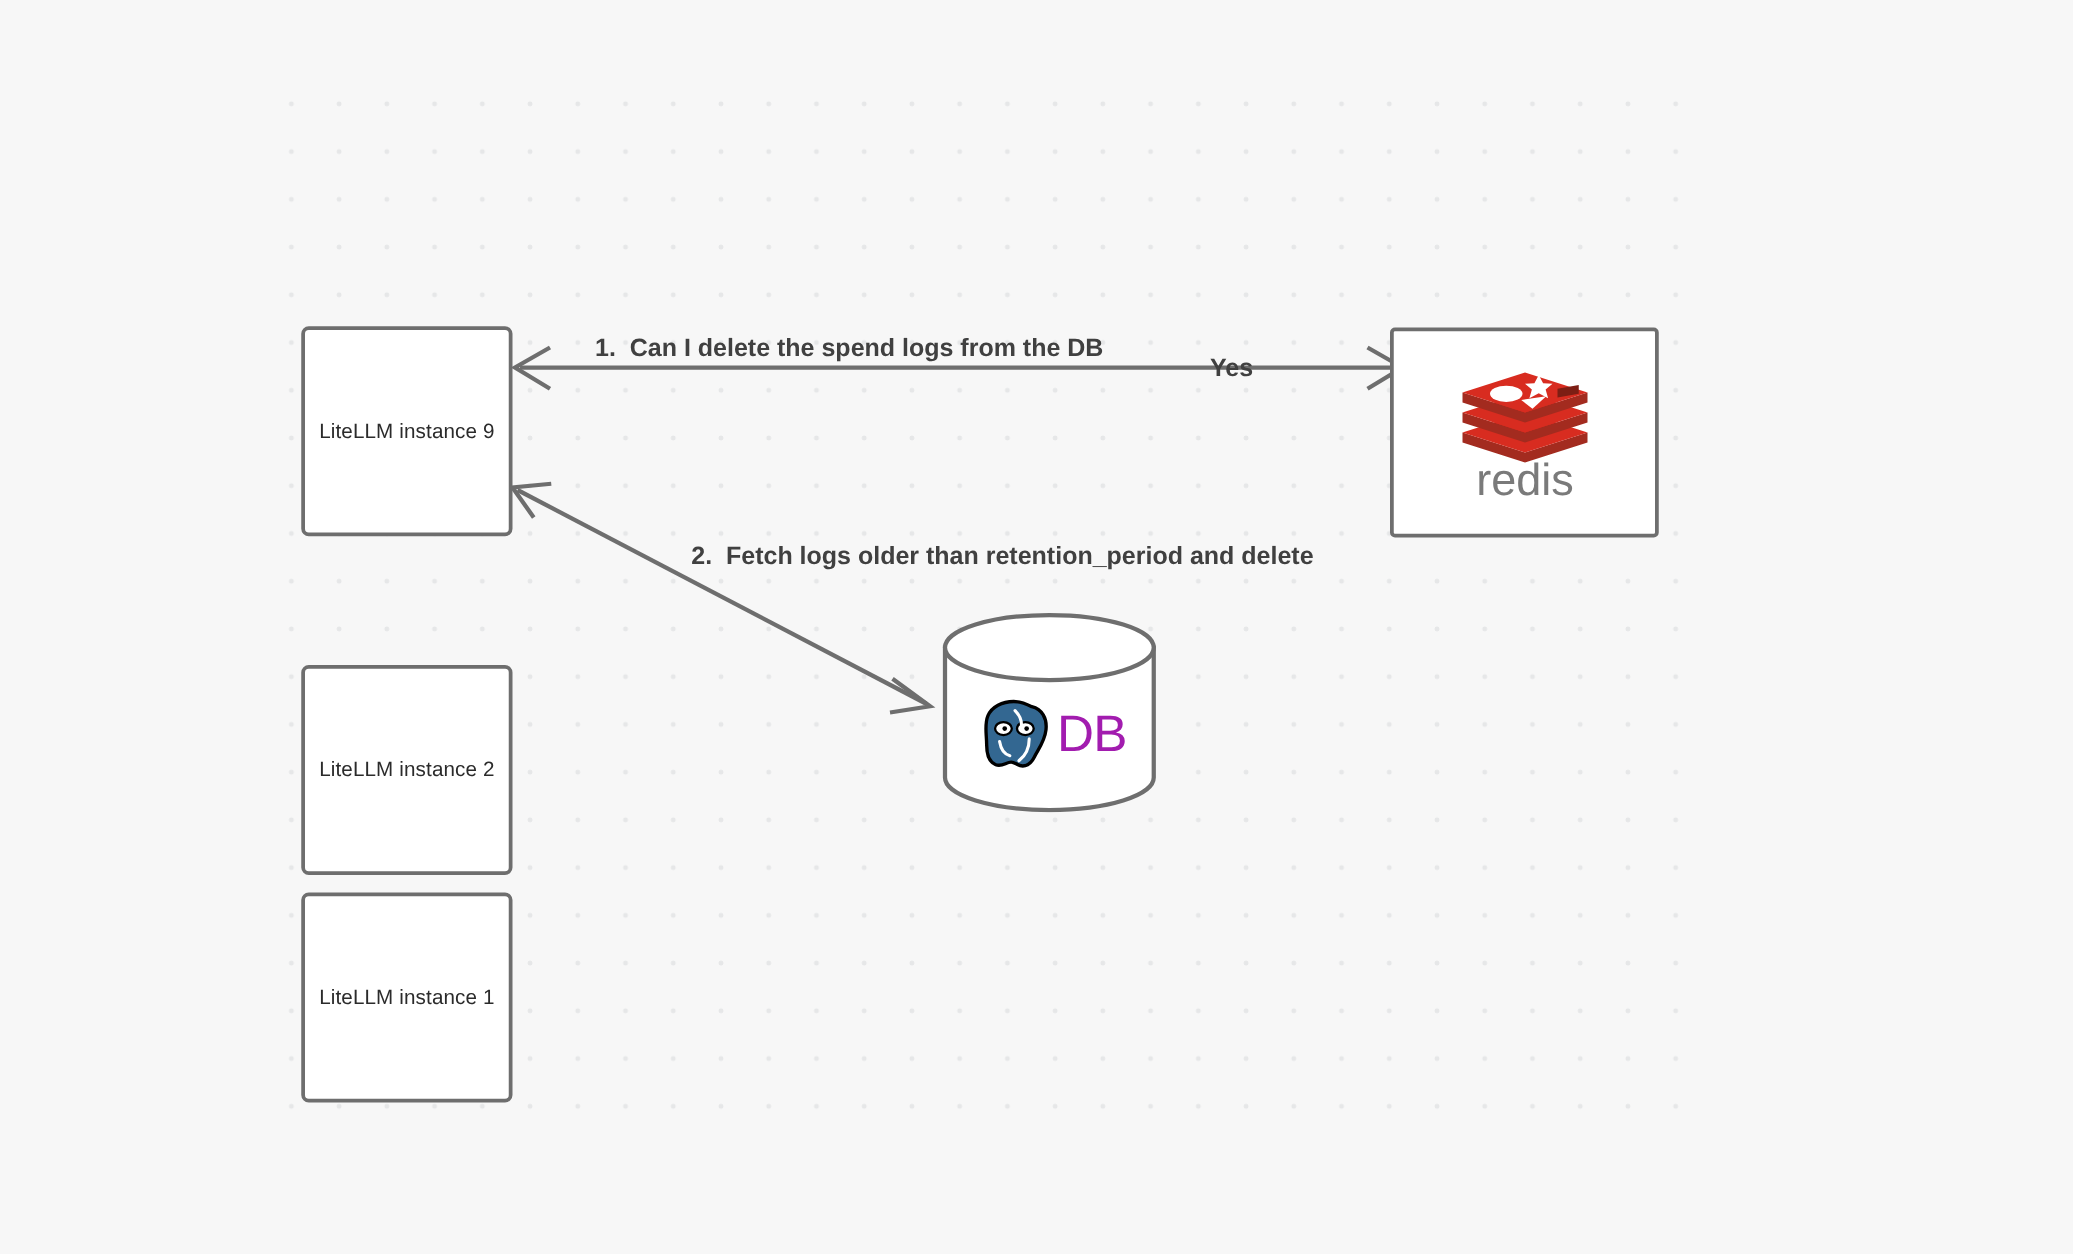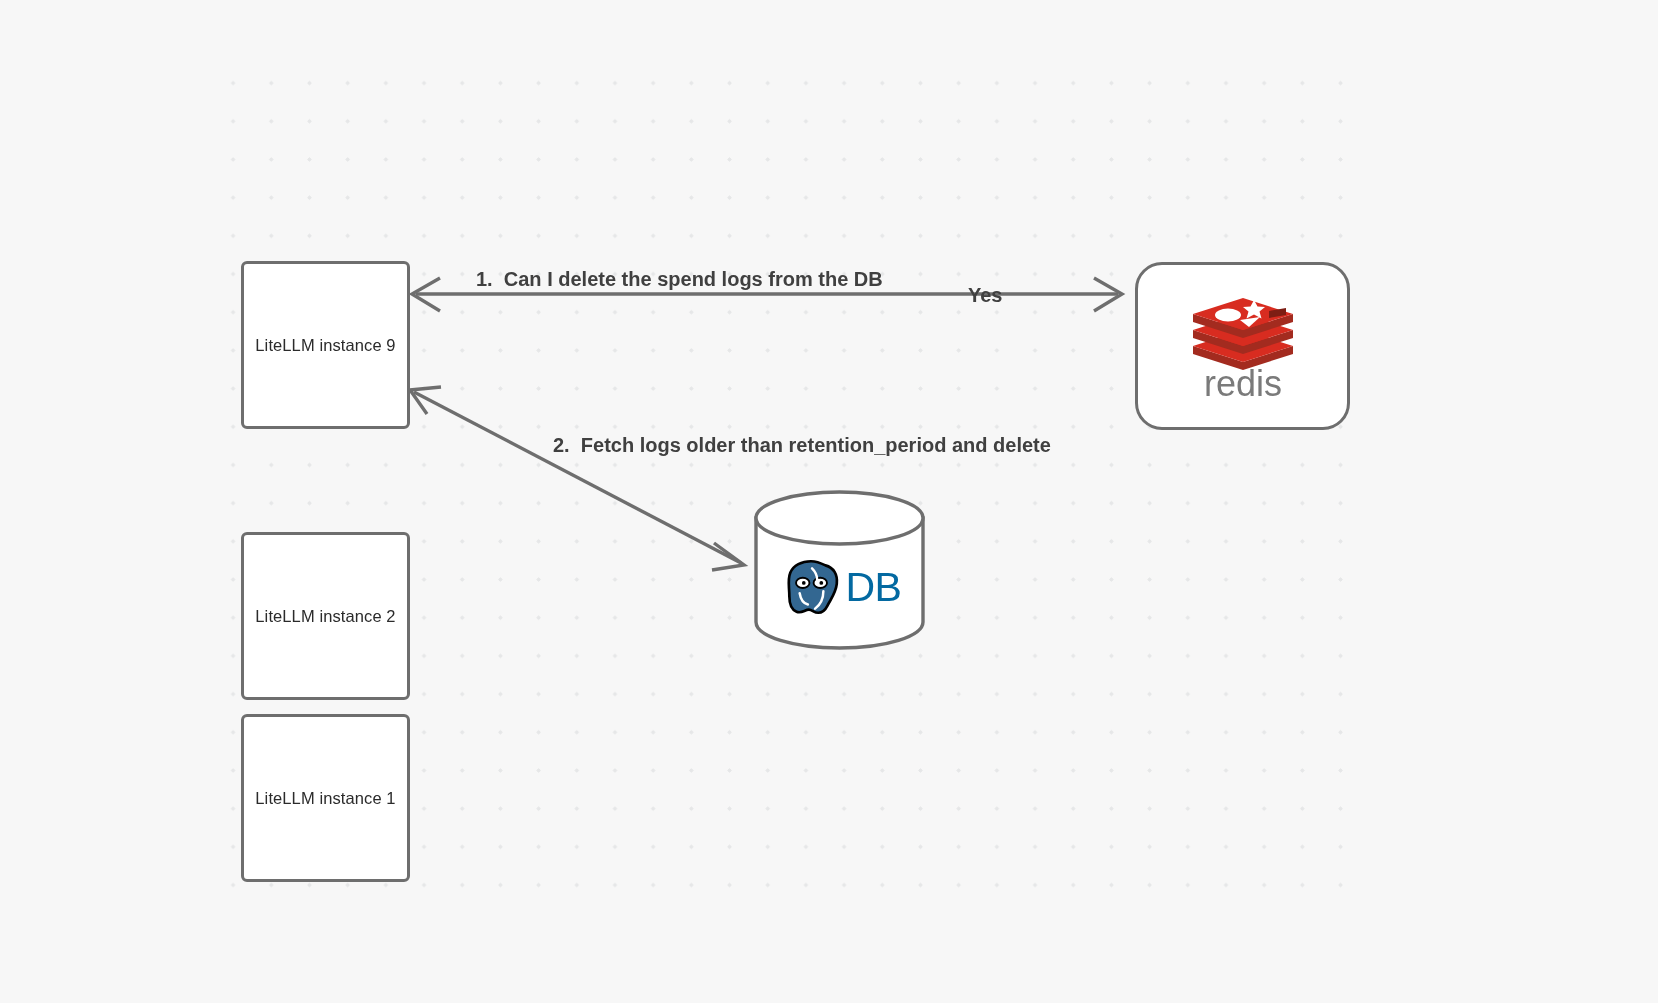--- a/index.html
+++ b/index.html
@@ -59,25 +59,24 @@
   
   #redis-node {
     position: absolute;
     left: 1112px;
     top: 262px;
     width: 215px;
     height: 168px;
     box-sizing: border-box;
     background: #ffffff;
     border: 3px solid #6e6e6e;
-    border-radius: 27px;
+    border-radius: 4px;
     display: flex;
     align-items: center;
     justify-content: center;
-    margin-left: 23px;
   }
   #redis-logo { width: 150px; height: 125px; display:block; }
 
   
   #db-node {
     position: absolute;
     left: 752px;
     top: 490px;
     width: 175px;
     height: 160px;
@@ -88,21 +87,21 @@
     left: 0; top: 52px;
     width: 175px; height: 90px;
     display: flex;
     align-items: center;
     justify-content: center;
     gap: 2px;
   }
   #pg-elephant { width: 66px; height: 66px; display:block; }
   #db-text {
     font-size: 41px;
-    color: #0369a1;
+    color: #a21caf;
     font-family: "Liberation Sans", sans-serif;
     font-weight: 400;
     letter-spacing: -0.5px;
     line-height: 1;
   }
 
   
   #connectors {
     position: absolute;
     left: 0; top: 0;

